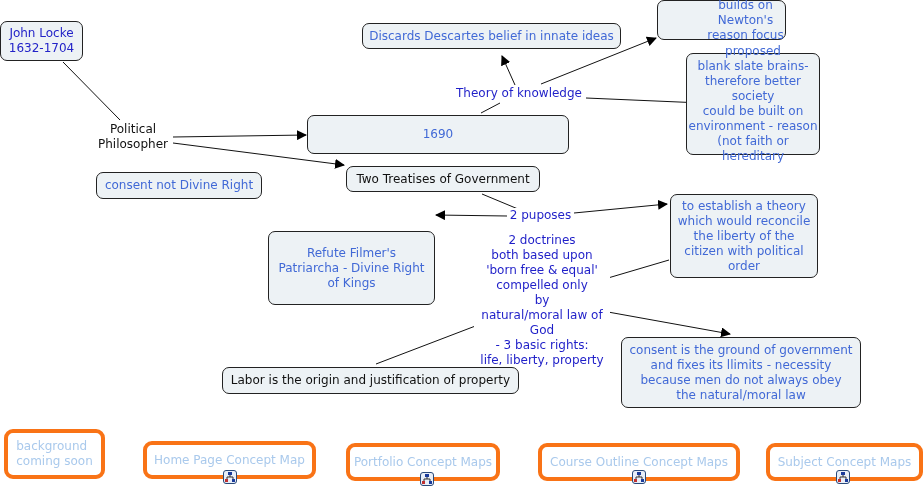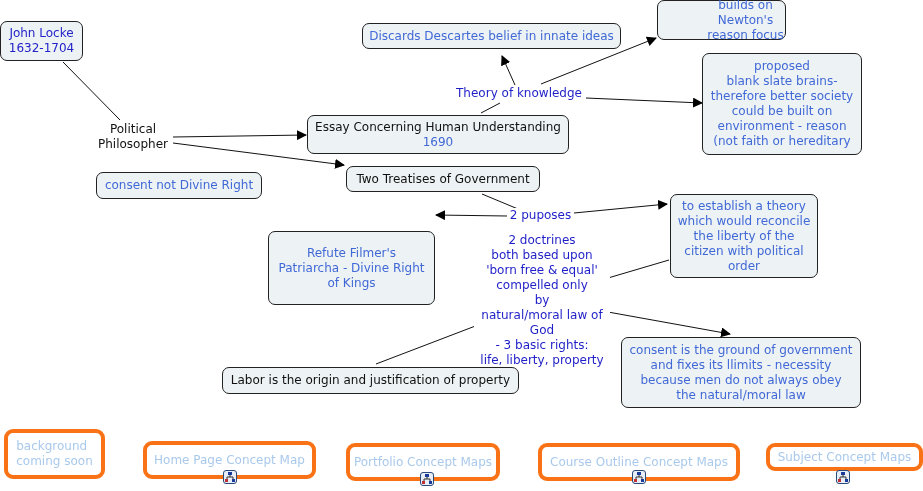--- a/index.html
+++ b/index.html
@@ -50,34 +50,33 @@
 
 <div class="node blue" style="left:0;top:21px;width:83px;height:40px;color:#2323c8;">John Locke
 1632-1704</div>
 
 <div class="link-label dark" style="left:96px;top:122px;width:74px;">Political
 Philosopher</div>
 
 <div class="node blue" style="left:96px;top:172px;width:166px;height:27px;">consent not Divine Right</div>
 
 <div class="node dark" style="left:307px;top:115px;width:262px;height:39px;flex-direction:column;">
-  <span>Essay Concerning Human Understanding</span>
   <span class="blue">1690</span>
 </div>
 
 <div class="node dark" style="left:346px;top:166px;width:194px;height:26px;">Two Treatises of Government</div>
 
 <div class="node blue" style="left:362px;top:23px;width:259px;height:26px;">Discards Descartes belief in innate ideas</div>
 
 <div class="node blue" style="left:657px;top:0px;width:129px;height:40px;padding-left:48px;">builds on Newton's
 reason focus</div>
 
 <div class="link-label navy" style="left:452px;top:86px;width:134px;">Theory of knowledge</div>
 
-<div class="node blue" style="left:702px;top:53px;width:160px;height:102px;">proposed
+<div class="node blue" style="left:686px;top:53px;width:134px;height:102px;">proposed
 blank slate brains-
 therefore better society
 could be built on
 environment - reason
 (not faith or hereditary</div>
 
 <div class="link-label navy" style="left:507px;top:208px;width:67px;">2 puposes</div>
 
 <div class="node blue" style="left:268px;top:231px;width:167px;height:74px;">Refute Filmer's
 Patriarcha - Divine Right
@@ -141,21 +140,21 @@
       <rect x="4" y="1" width="4" height="3" fill="#1a3a9a"></rect>
       <line x1="6" y1="4" x2="6" y2="6" stroke="#333"></line>
       <line x1="3" y1="6" x2="9" y2="6" stroke="#333"></line>
       <line x1="3" y1="6" x2="3" y2="8" stroke="#333"></line>
       <line x1="9" y1="6" x2="9" y2="8" stroke="#333"></line>
       <rect x="1" y="8" width="3" height="3" fill="#c03030"></rect>
       <rect x="8" y="8" width="3" height="3" fill="#1a3a9a"></rect>
     </svg>
 </div>
 
-<div class="nav" style="left:766px;top:443px;width:157px;height:28px;">Subject Concept Maps</div>
+<div class="nav" style="left:766px;top:443px;width:157px;height:38px;">Subject Concept Maps</div>
 <div class="nav-icon" style="left:836px;top:470px;">
   <svg width="12" height="12" viewBox="0 0 12 12">
       <rect x="4" y="1" width="4" height="3" fill="#1a3a9a"></rect>
       <line x1="6" y1="4" x2="6" y2="6" stroke="#333"></line>
       <line x1="3" y1="6" x2="9" y2="6" stroke="#333"></line>
       <line x1="3" y1="6" x2="3" y2="8" stroke="#333"></line>
       <line x1="9" y1="6" x2="9" y2="8" stroke="#333"></line>
       <rect x="1" y="8" width="3" height="3" fill="#c03030"></rect>
       <rect x="8" y="8" width="3" height="3" fill="#1a3a9a"></rect>
     </svg>

